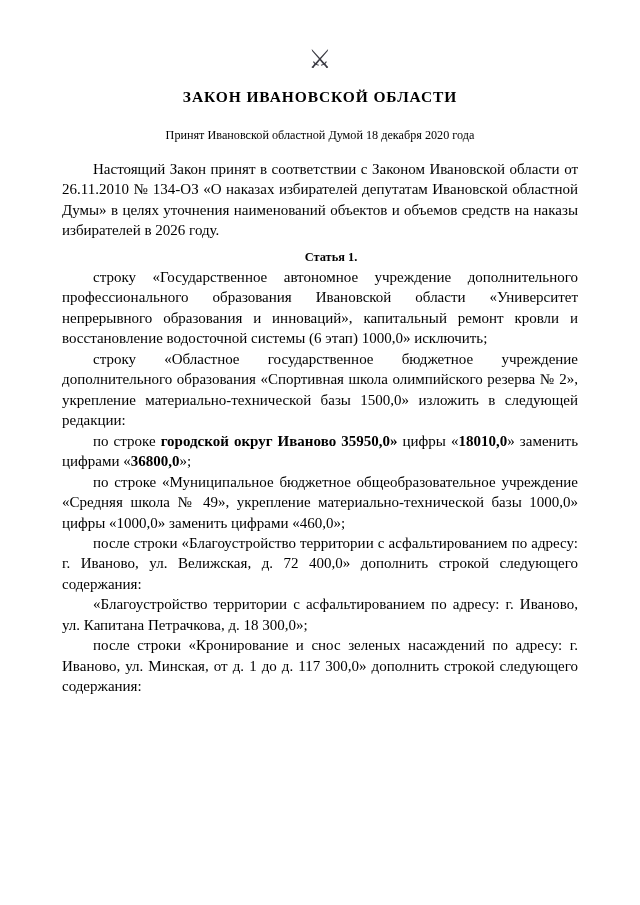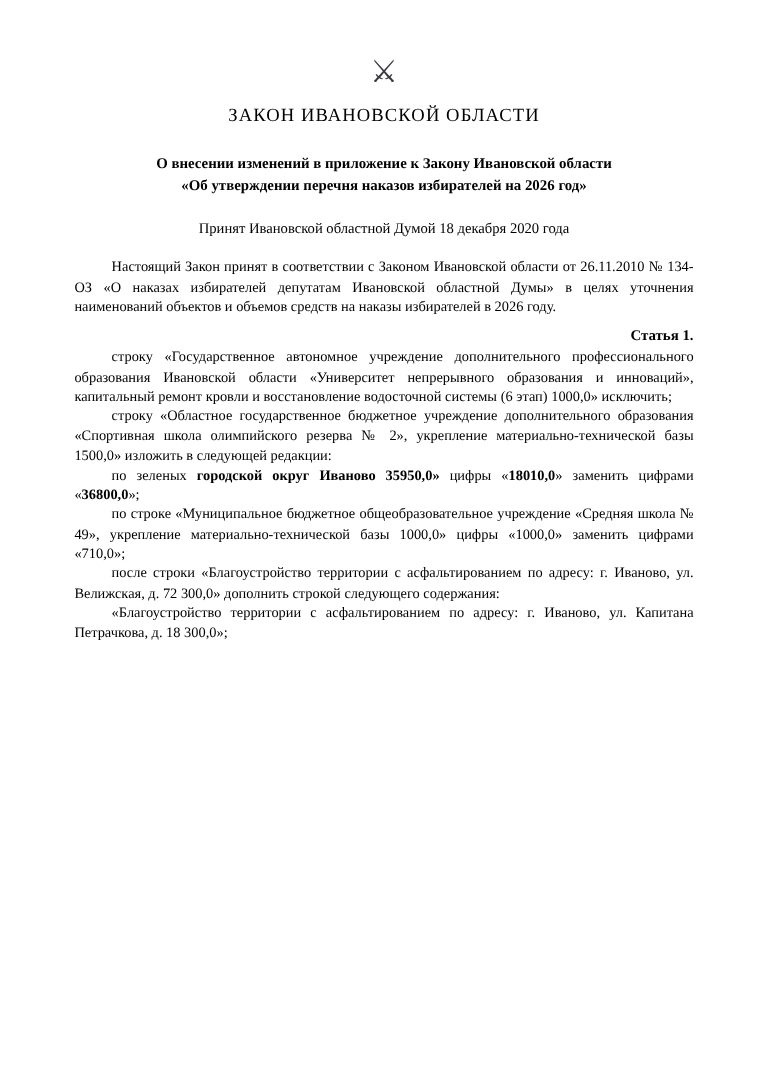--- a/index.html
+++ b/index.html
@@ -30,80 +30,77 @@
     width: 26px;
     height: 32px;
     line-height: 32px;
     font-size: 26px;
     color: #3a3a42;
     overflow: hidden;
   }
   .doc-title {
     text-align: center;
     font-size: 15.5px;
-    font-weight: normal;
+    font-weight: bold;
     letter-spacing: 0.9px;
     margin: 4px 0 22px 0;
   }
   .subtitle {
     text-align: center;
     font-weight: bold;
     font-size: 12.4px;
     line-height: 1.42;
     margin: 0 0 20px 0;
   }
   .adopted {
     text-align: center;
     font-size: 12.2px;
     margin: 0 0 16px 0;
   }
   p.body {
-    font-size: 12px;
+    font-size: 15px;
     line-height: 1.365;
     text-align: justify;
     text-justify: inter-word;
     margin: 0 0 0 0;
     text-indent: 31px;
     hyphens: none;
   }
   p.article-head {
     font-size: 12.4px;
     font-weight: bold;
     text-indent: 22px;
     margin: 9px 0 2px 0;
-    text-align: right;
+    text-align: center;
   }
   .b { font-weight: bold; font-family: Liberation Serif, serif; }
   .lastline-left { text-align: left; }
 </style>
 </head>
 <body>
 
 <div class="page">
 
   <div class="emblem-wrap">
     <span class="emblem">⚔</span>
   </div>
 
   <div class="doc-title">ЗАКОН  ИВАНОВСКОЙ  ОБЛАСТИ</div>
 
-  <div class="subtitle">
-    <div>О внесении изменений в приложение к Закону Ивановской области</div>
-    <div>«Об утверждении перечня наказов избирателей на 2026 год»</div>
-  </div>
 
   <div class="adopted">Принят Ивановской областной Думой 18 декабря 2020 года</div>
 
   <p class="body">Настоящий Закон принят в соответствии с Законом Ивановской области от 26.11.2010 № 134-ОЗ «О наказах избирателей депутатам Ивановской областной Думы» в целях уточнения наименований объектов и объемов средств на наказы избирателей в 2026 году.</p>
 
   <p class="article-head">Статья 1.</p>
 
   <p class="body">строку «Государственное автономное учреждение дополнительного профессионального образования Ивановской области «Университет непрерывного образования и инноваций», капитальный ремонт кровли и восстановление водосточной системы (6 этап) 1000,0» исключить;</p>
   <p class="body">строку «Областное государственное бюджетное учреждение дополнительного образования «Спортивная школа олимпийского резерва № 2», укрепление материально-технической базы 1500,0» изложить в следующей редакции:</p>
 
-  <p class="body"><span>по зеленых </span><span class="b">городской округ Иваново 35950,0»</span><span> цифры «</span><span class="b">18010,0</span><span>» заменить цифрами «</span><span class="b">36800,0</span><span>»;</span></p>
+  <p class="body"><span>по строке </span><span class="b">городской округ Иваново 35950,0»</span><span> цифры «</span><span class="b">18010,0</span><span>» заменить цифрами «</span><span class="b">36800,0</span><span>»;</span></p>
 
-  <p class="body">по строке «Муниципальное бюджетное общеобразовательное учреждение «Средняя школа № 49», укрепление материально-технической базы 1000,0» цифры «1000,0» заменить цифрами «710,0»;</p>
+  <p class="body">по строке «Муниципальное бюджетное общеобразовательное учреждение «Средняя школа № 49», укрепление материально-технической базы 1000,0» цифры «1000,0» заменить цифрами «460,0»;</p>
 
-  <p class="body">после строки «Благоустройство территории с асфальтированием по адресу: г. Иваново, ул. Велижская, д. 72 300,0» дополнить строкой следующего содержания:</p>
+  <p class="body">после строки «Благоустройство территории с асфальтированием по адресу: г. Иваново, ул. Велижская, д. 72 400,0» дополнить строкой следующего содержания:</p>
   <p class="body">«Благоустройство территории с асфальтированием по адресу: г. Иваново, ул. Капитана Петрачкова, д. 18 300,0»;</p>
+  <p class="body">после строки «Кронирование и снос зеленых насаждений по адресу: г. Иваново, ул. Минская, от д. 1 до д. 117 300,0» дополнить строкой следующего содержания:</p>
 
 </div>
 
 </body></html>

